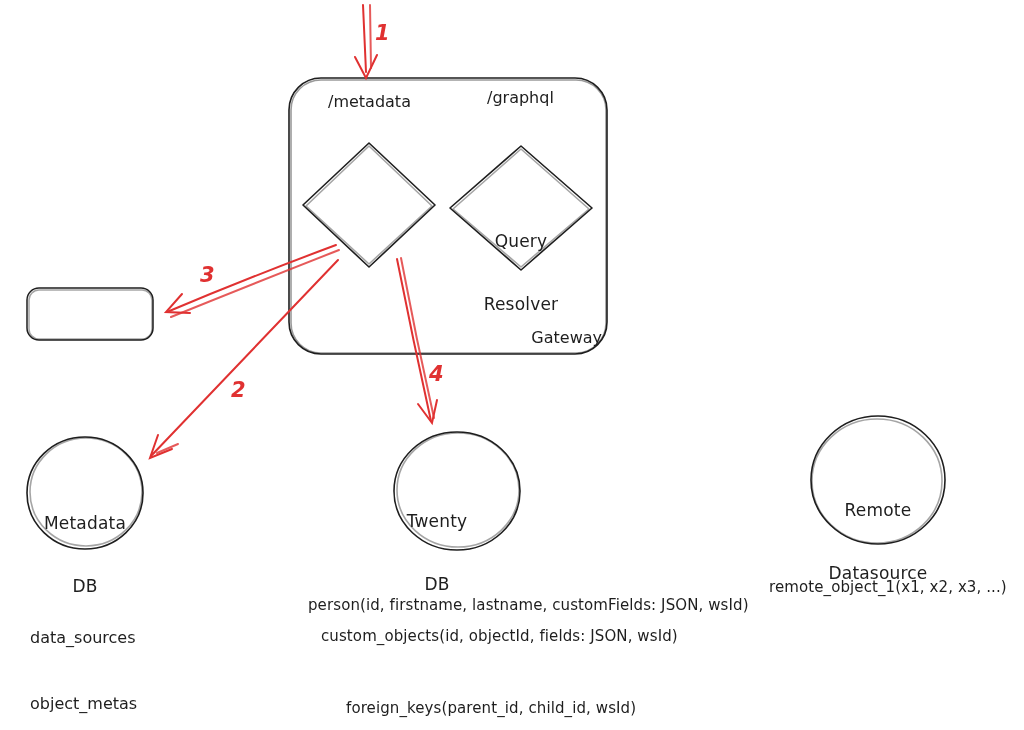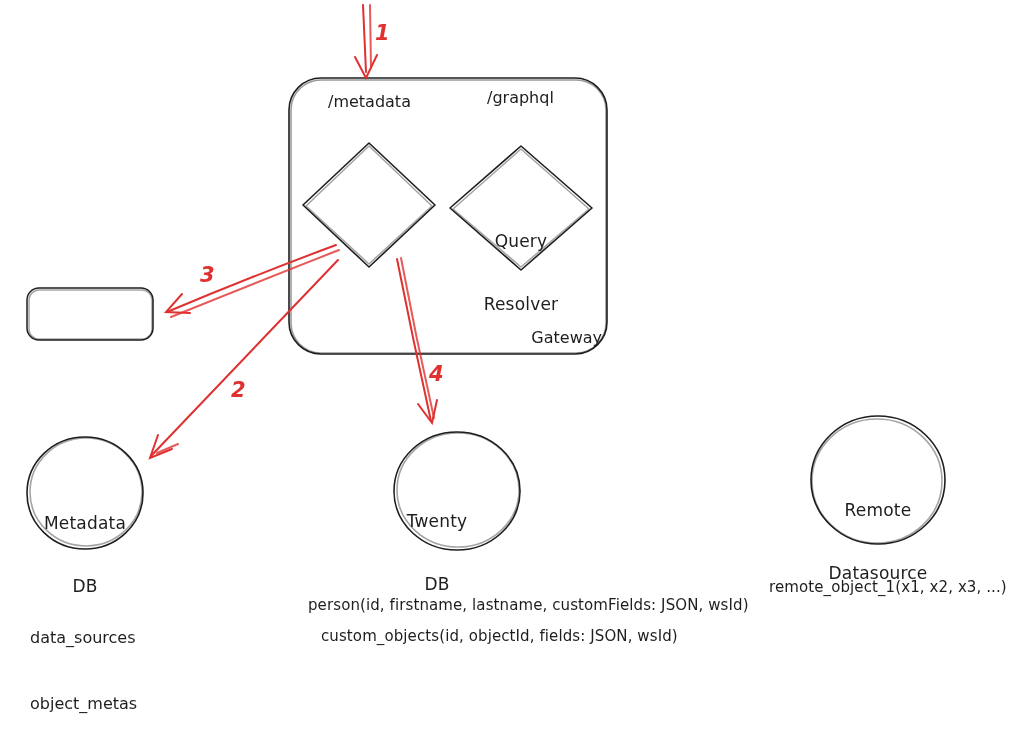--- a/index.html
+++ b/index.html
@@ -117,20 +117,21 @@
   </div>
 
   <div class="lbl tables" style="left:30px;top:583px;">
     <div>data_sources</div>
     <div>object_metas</div>
     
   </div>
 
   <div class="lbl schema" style="left:308px;top:596px;">person(id, firstname, lastname, customFields: JSON, wsId)</div>
   <div class="lbl schema" style="left:321px;top:627px;">custom_objects(id, objectId, fields: JSON, wsId)</div>
+  <div class="lbl schema" style="left:346px;top:699px;">foreign_keys(parent_id, child_id, wsId)</div>
 
   <div class="lbl schema" style="left:769px;top:578px;">remote_object_1(x1, x2, x3, ...)</div>
 
   <div class="lbl stepnum" style="left:375px;top:20px;">1</div>
   <div class="lbl stepnum" style="left:200px;top:262px;">3</div>
   <div class="lbl stepnum" style="left:231px;top:377px;">2</div>
   <div class="lbl stepnum" style="left:429px;top:361px;">4</div>
 
 </div>
 

